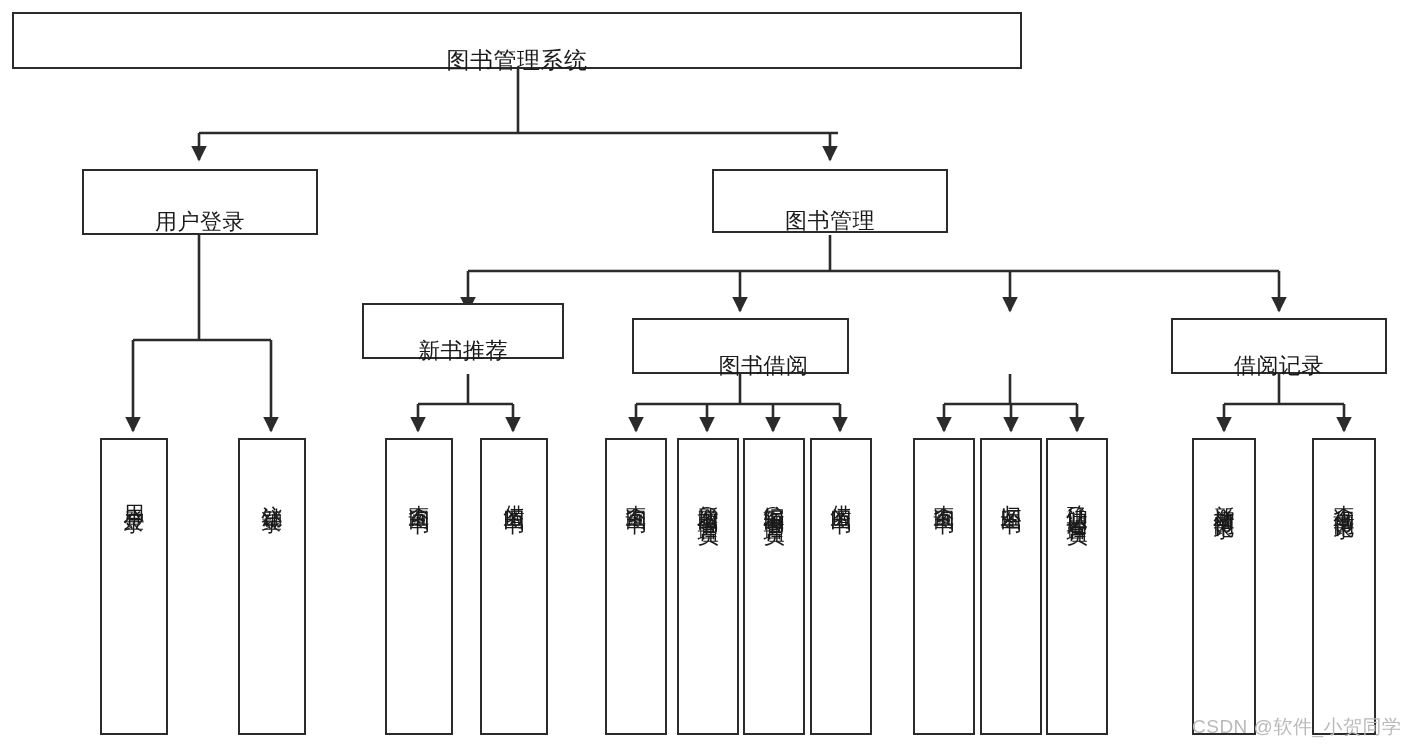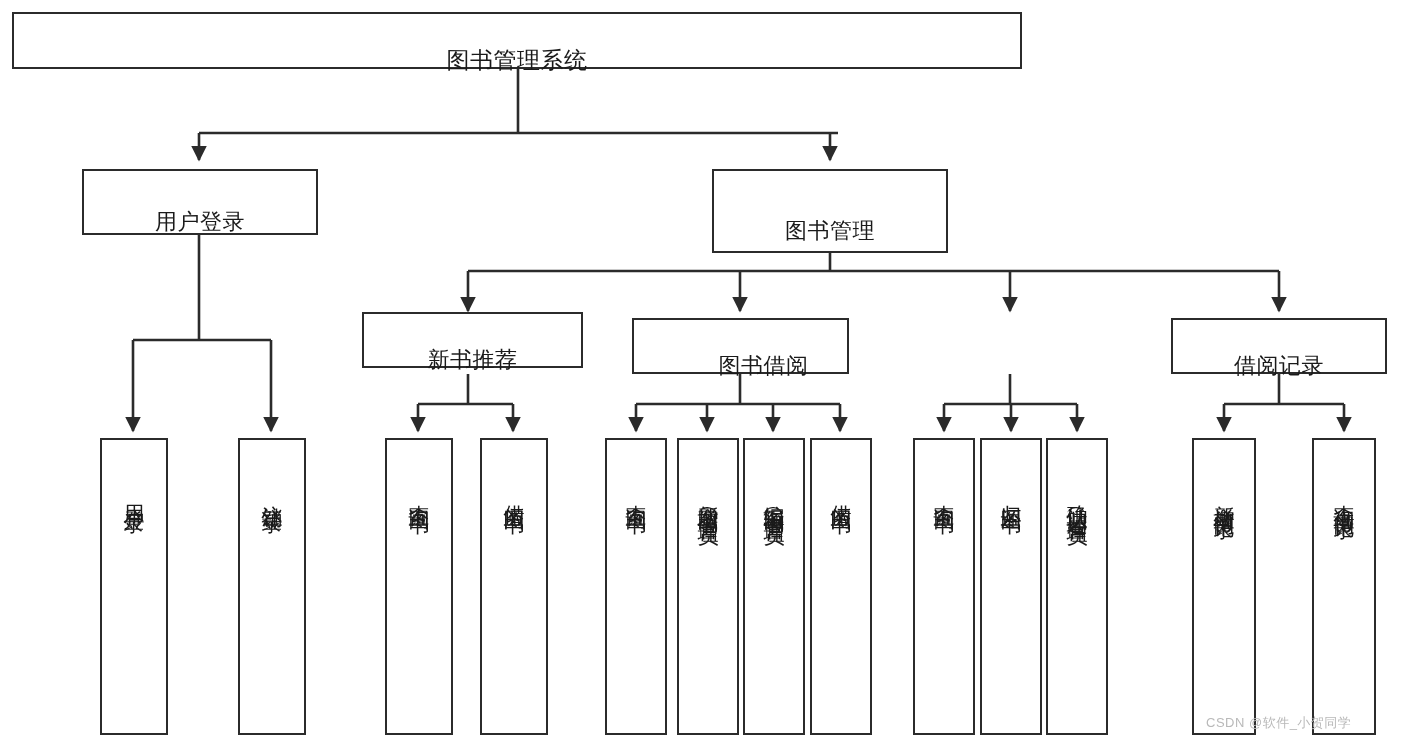--- a/index.html
+++ b/index.html
@@ -55,26 +55,25 @@
   }
   .node.v .label {
     writing-mode: vertical-rl;
     text-orientation: upright;
     font-size: 21px;
     letter-spacing: 3px;
     line-height: 1.05;
   }
   .watermark {
     position: absolute;
-    font-size: 13px;
+    font-size: 19px;
     color: #b9b9b9;
     white-space: nowrap;
     z-index: 5;
     letter-spacing: 0.5px;
-    margin-left: 14px;
   }
 </style>
 </head>
 <body>
 
 <div id="canvas">
 
   <svg id="wires" viewBox="0 0 1405 747" xmlns="http://www.w3.org/2000/svg">
     <defs>
       <marker id="arrow" viewBox="0 0 10 10" refX="9" refY="5" markerWidth="6" markerHeight="6" orient="auto-start-reverse">
@@ -125,25 +124,25 @@
     </g>
   </svg>
 
   <div class="node h root" style="left:12px; top:12px; width:1010px; height:57px;">
     <span class="label">图书管理系统</span>
   </div>
 
   <div class="node h" style="left:82px; top:169px; width:236px; height:66px;">
     <span class="label">用户登录</span>
   </div>
-  <div class="node h" style="left:712px; top:169px; width:236px; height:84px;">
+  <div class="node h" style="left:712px; top:169px; width:236px; height:64px;">
     <span class="label">图书管理</span>
   </div>
 
-  <div class="node h" style="left:362px; top:312px; width:221px; height:56px;">
+  <div class="node h" style="left:362px; top:303px; width:202px; height:56px;">
     <span class="label">新书推荐</span>
   </div>
   <div class="node h" style="left:632px; top:318px; width:217px; height:56px;padding-left:46px;">
     <span class="label">图书借阅</span>
   </div>
   <div class="node h" style="left:1171px; top:318px; width:216px; height:56px;align-items:center;">
     <span class="label">借阅记录</span>
   </div>
 
   <div class="node v" style="left:100px; top:438px; width:68px; height:297px;">

